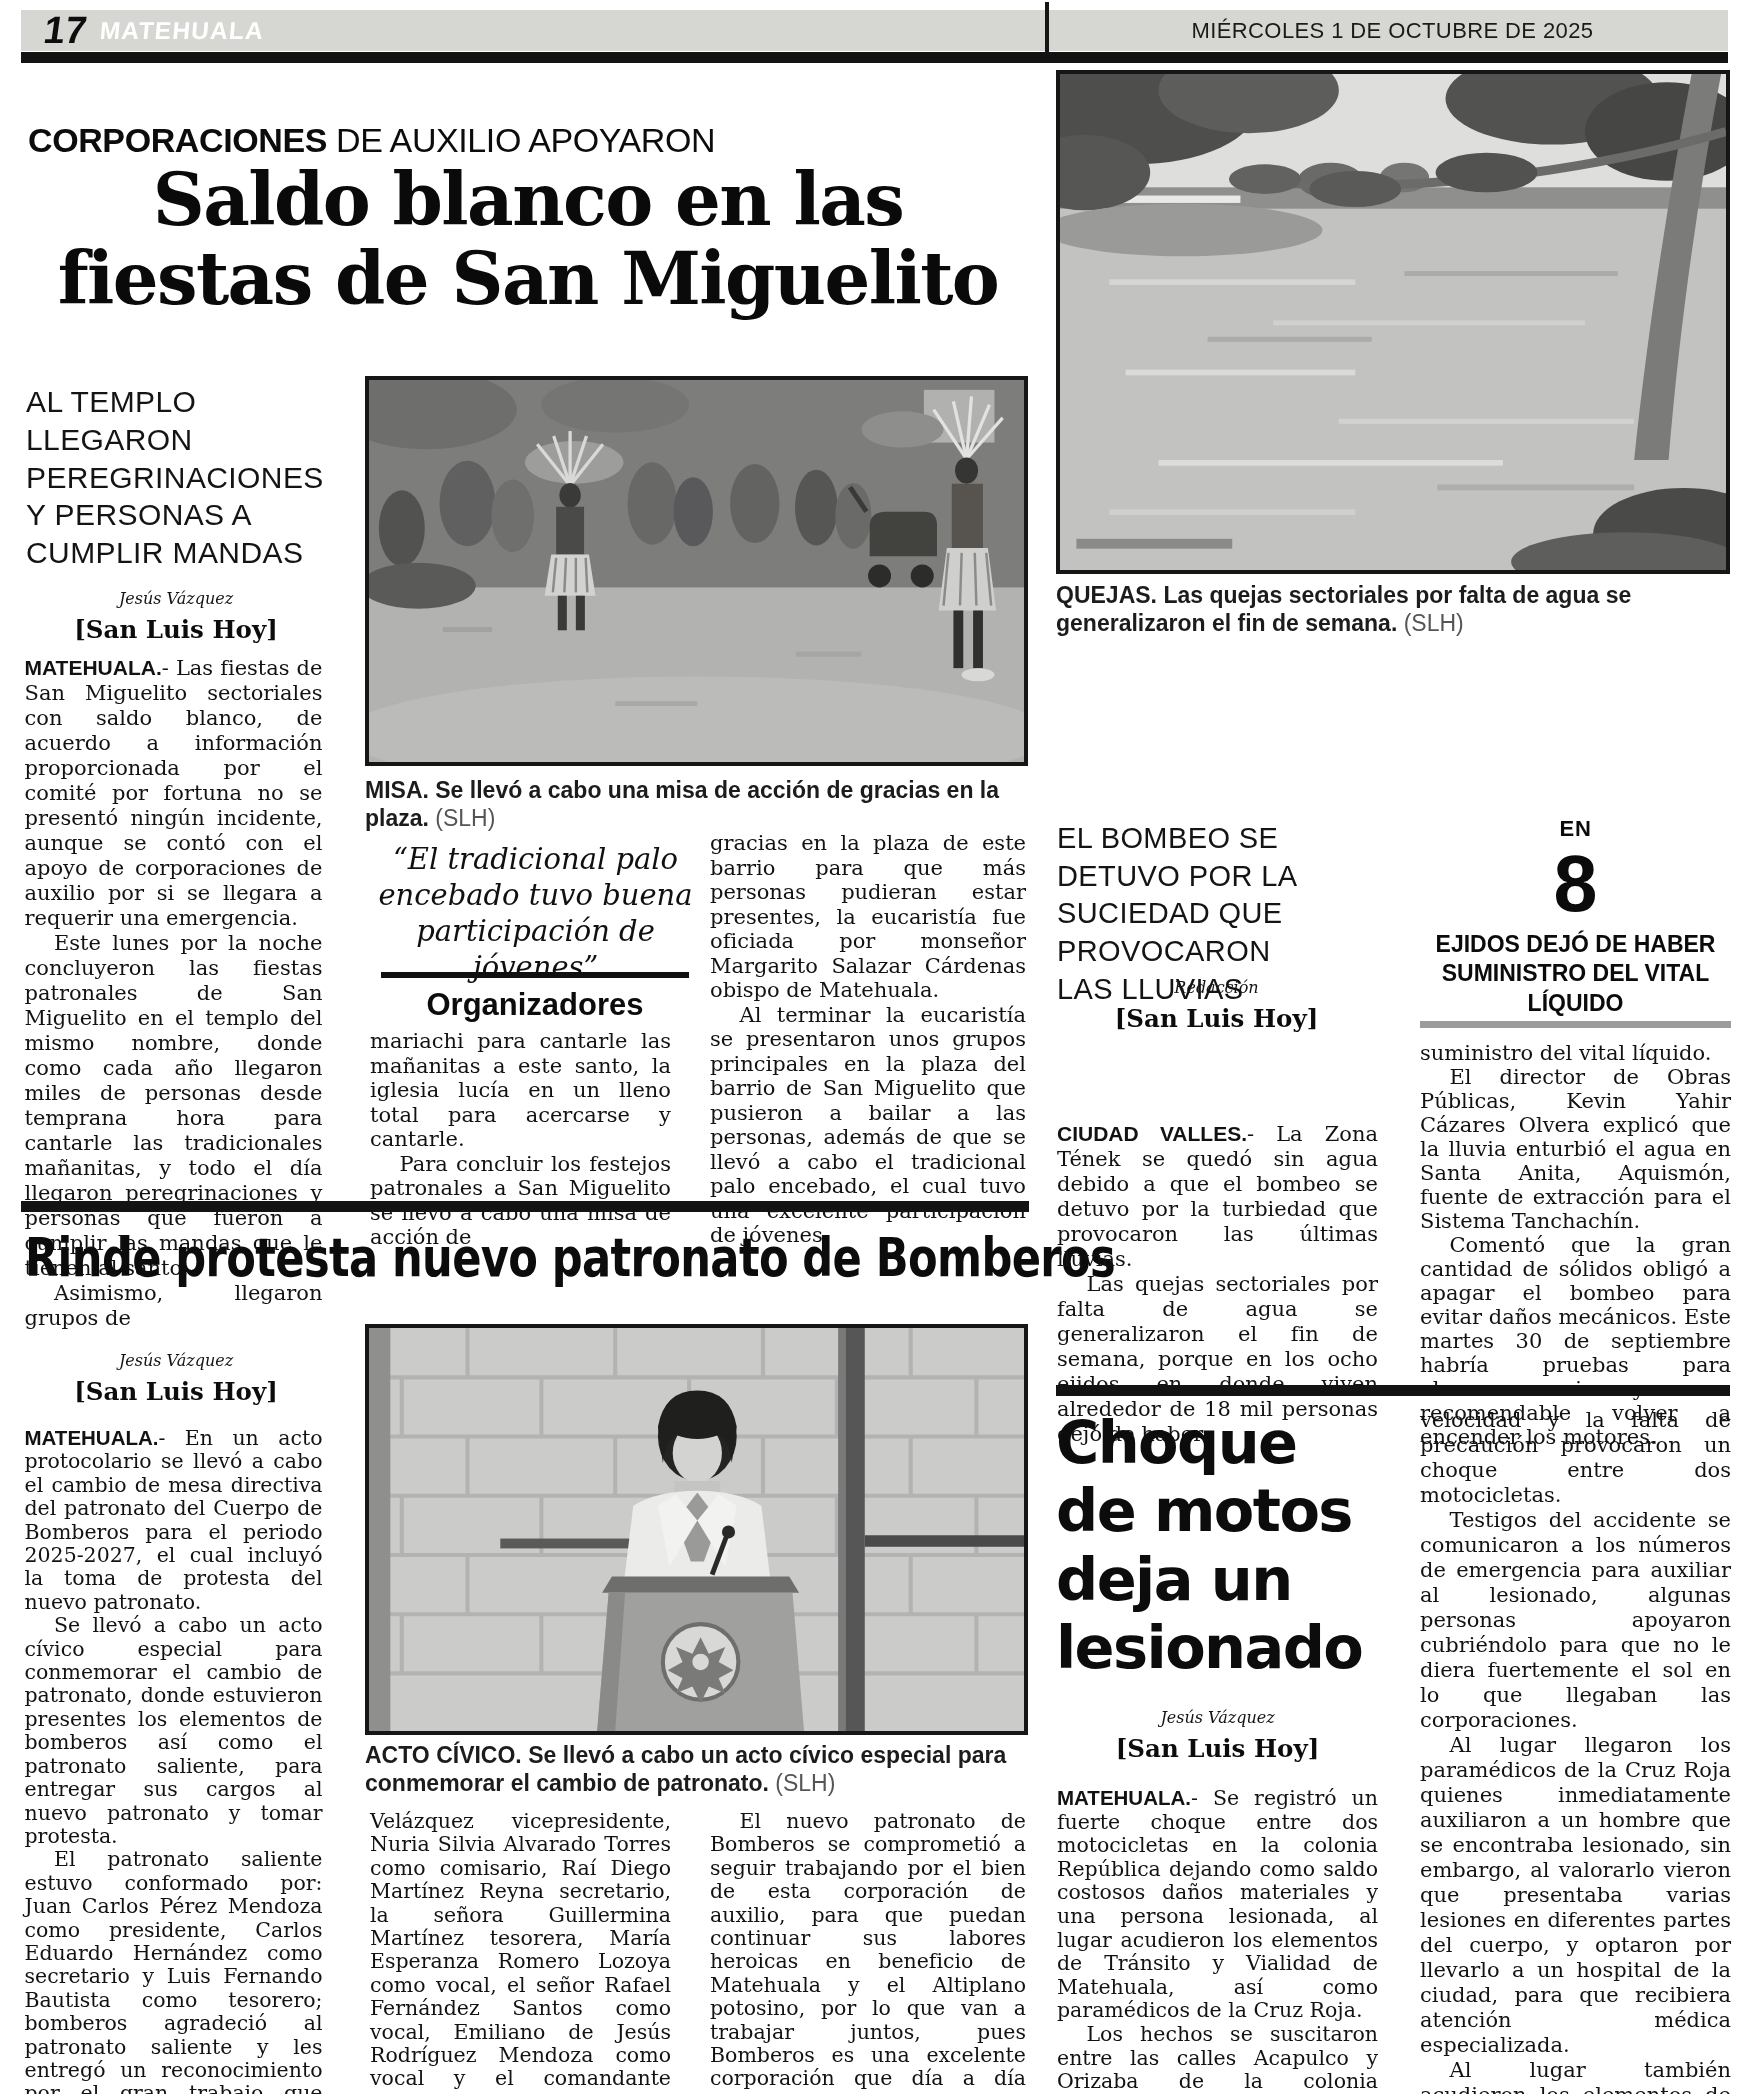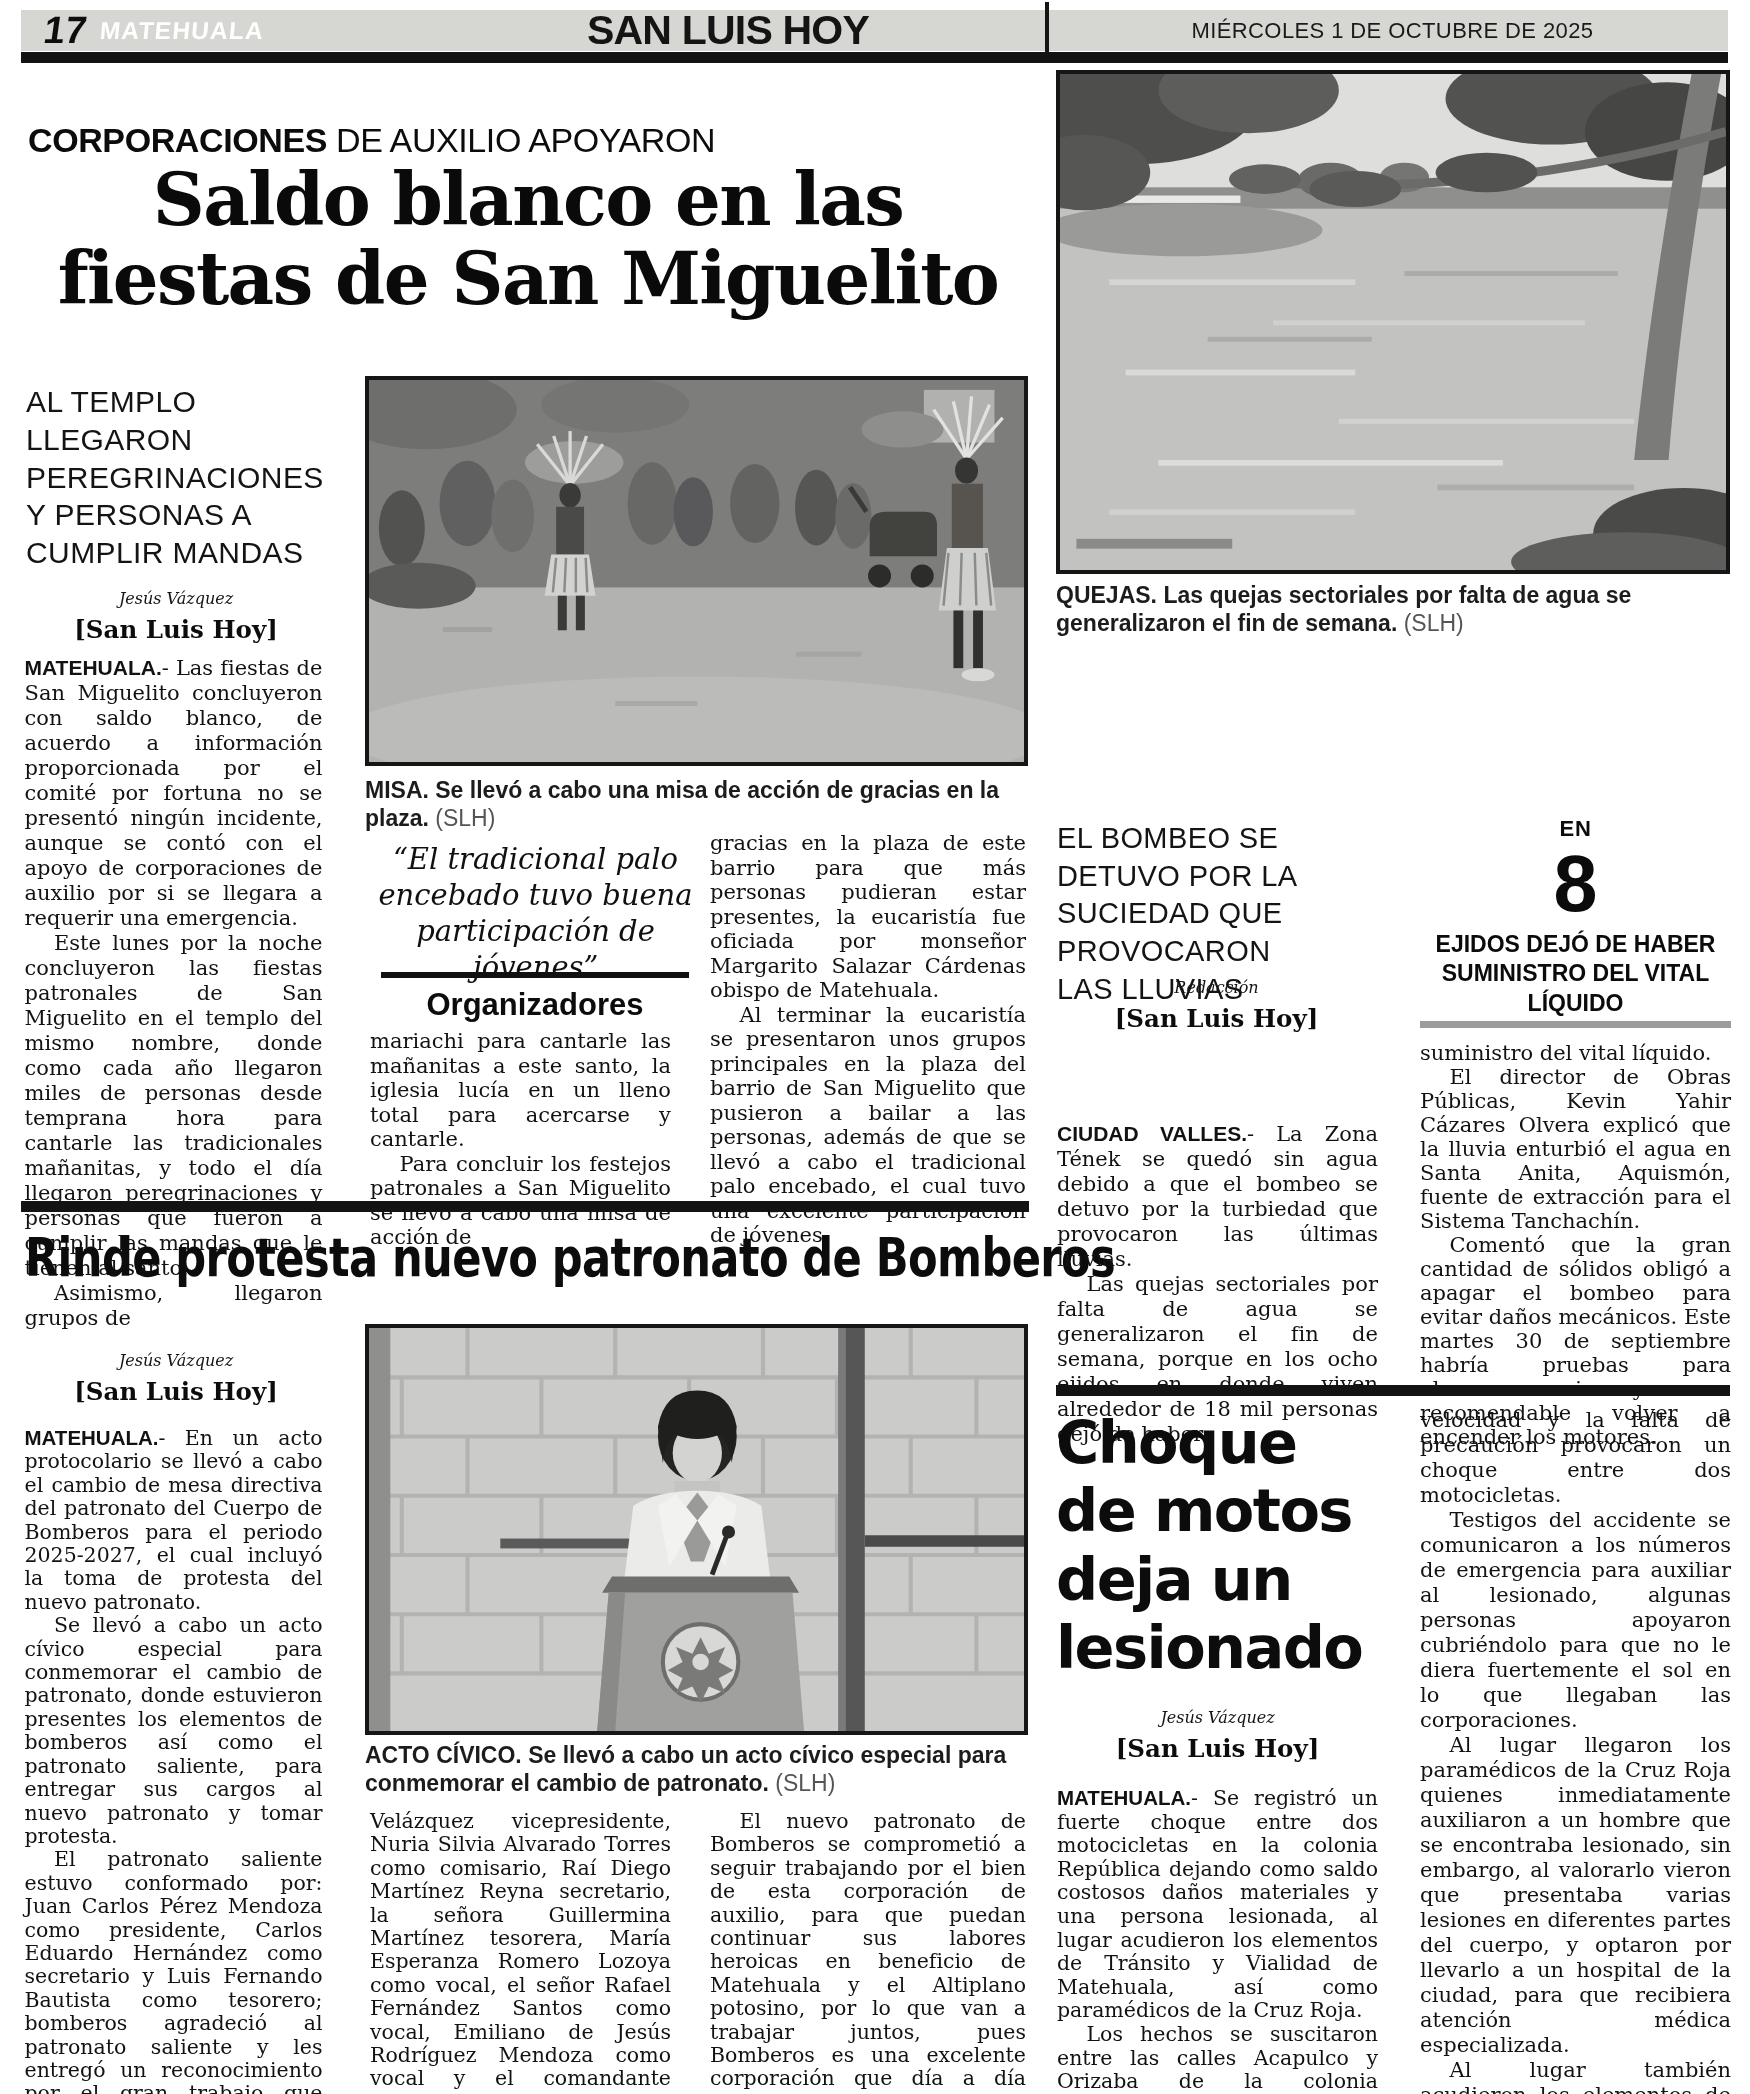--- a/index.html
+++ b/index.html
@@ -69,39 +69,38 @@
   .statrule{background:#9c9c9c;}
 </style>
 </head>
 <body>
 
 <div class="page">
 
   <div class="abs graybar" style="left:21px;top:9.8px;width:1707px;height:41px;"></div>
   <div class="abs pagenum" style="left:44px;top:9.8px;">17</div>
   <div class="abs section" style="left:100px;top:9.8px;">MATEHUALA</div>
-  <div class="abs masthead" style="left:409px;top:9.8px;width:638px;">SAN LUIS HOY</div>
   <div class="abs vline" style="left:1045px;top:1.6px;width:4.1px;height:56px;"></div>
   <div class="abs hdate" style="left:1056px;top:9.8px;width:673px;">MIÉRCOLES 1 DE OCTUBRE DE 2025</div>
   <div class="abs blackbar" style="left:21px;top:52px;width:1707px;height:10.6px;"></div>
 
   <div class="abs kicker" style="left:28px;top:121px;">
     <b>CORPORACIONES</b><span> DE AUXILIO APOYARON</span>
   </div>
   <div class="abs serifhead" style="left:24.5px;top:160px;width:1007px;">Saldo blanco en las fiestas de San Miguelito</div>
 
   <div class="abs deck deck1" style="left:26px;top:383px;width:285px;">AL TEMPLO LLEGARON PEREGRINACIONES Y PERSONAS A CUMPLIR MANDAS</div>
 
   <div class="abs byline" style="left:24.5px;top:583px;width:303px;">
     <span class="nm">Jesús Vázquez</span>
     <span class="src">[San Luis Hoy]</span>
   </div>
 
   <div class="abs body sz26" style="left:24.5px;top:655px;width:298px;">
-    <p><span class="dl">MATEHUALA.</span><span>- Las fiestas de San Miguelito concluyeron con saldo blanco, de acuerdo a información proporcionada por el comité por fortuna no se presentó ningún incidente, aunque se contó con el apoyo de corporaciones de auxilio por si se llegara a requerir una emergencia.</span></p>
+    <p><span class="dl">MATEHUALA.</span><span>- Las fiestas de San Miguelito sectoriales con saldo blanco, de acuerdo a información proporcionada por el comité por fortuna no se presentó ningún incidente, aunque se contó con el apoyo de corporaciones de auxilio por si se llegara a requerir una emergencia.</span></p>
     <p class="ind">Este lunes por la noche concluyeron las fiestas patronales de San Miguelito en el templo del mismo nombre, donde como cada año llegaron miles de personas desde temprana hora para cantarle las tradicionales mañanitas, y todo el día llegaron peregrinaciones y personas que fueron a cumplir las mandas que le tienen al santo.</p>
     <p class="ind">Asimismo, llegaron grupos de</p>
   </div>
 
   <div class="abs photo" style="left:365px;top:376px;width:663px;height:390px;">
     <svg viewBox="0 0 798 464" preserveAspectRatio="none">
       <rect width="798" height="464" fill="#8b8b89"></rect>
       <rect width="798" height="252" fill="#7d7d7b"></rect>
       <ellipse cx="70" cy="36" rx="110" ry="48" fill="#6e6e6c"></ellipse>
       <ellipse cx="300" cy="30" rx="90" ry="34" fill="#757573"></ellipse>

